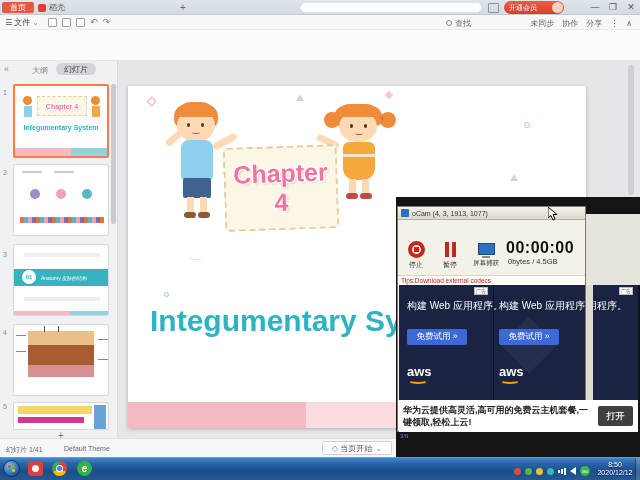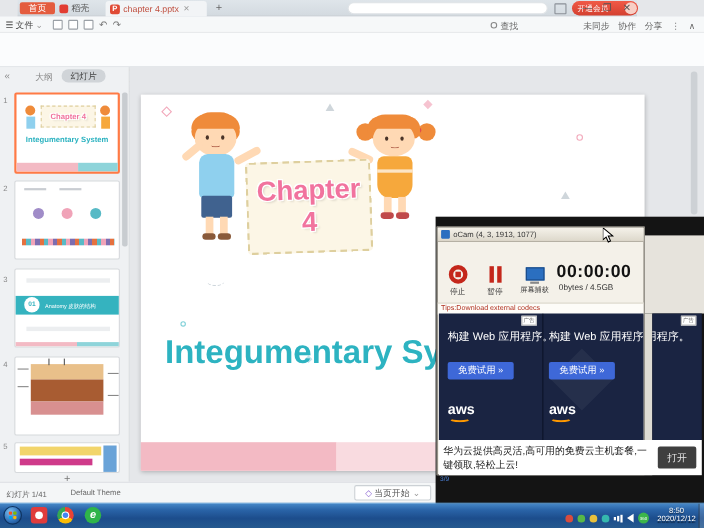--- a/index.html
+++ b/index.html
@@ -2,21 +2,21 @@
 <html><head>
 <meta charset="utf-8">
 <style>
   html,body{margin:0;padding:0;background:#222;}
   *{box-sizing:border-box;font-family:"Liberation Sans","DejaVu Sans",sans-serif;}
   .screen{position:relative;width:640px;height:480px;overflow:hidden;background:#e5e7ea;}
   .a{position:absolute;}
   .f{display:flex;align-items:center;}
   .c{display:flex;align-items:center;justify-content:center;text-align:center;}
   
-  .titlebar{left:16px;top:0;width:563px;height:15px;background:linear-gradient(#dfe5ea,#d3dae0);border-bottom:1px solid #c3cad1;}
+  .titlebar{left:0;top:0;width:640px;height:15px;background:linear-gradient(#dfe5ea,#d3dae0);border-bottom:1px solid #c3cad1;}
   .tab-home{left:2px;top:2px;width:32px;height:11px;background:#e45c3e;border-radius:2px;color:#fff;font-size:8px;}
   .docer{left:38px;top:2px;height:11px;font-size:8px;color:#555;}
   .docer-ic{width:8px;height:8px;background:#e23d32;border-radius:2px;margin-right:3px;}
   .tab-doc{left:80px;top:1px;width:92px;height:14px;background:#f2f4f6;border-radius:3px 3px 0 0;font-size:8px;color:#c05040;padding:0 4px;}
   .pic{width:9px;height:9px;background:#e04a35;color:#fff;font-size:7px;font-weight:bold;border-radius:2px;margin-right:3px;display:inline-flex;align-items:center;justify-content:center;}
   .searchbox{left:300px;top:2px;width:182px;height:11px;background:#fff;border:1px solid #dfe3e6;border-radius:6px;}
   .promo{left:504px;top:1px;width:60px;height:13px;border-radius:7px;background:linear-gradient(#f05a47,#d44030);color:#fff;font-size:7px;padding-left:5px;}
   .avatar{position:absolute;right:1px;top:1px;width:11px;height:11px;border-radius:50%;background:#f8cfc5;}
   .winbtn{width:18px;height:14px;color:#555;font-size:9px;}
   
@@ -62,25 +62,20 @@
 </head>
 <body>
 
 <div class="screen">
 
   <div class="a titlebar">
     <div class="a tab-home c">首页</div>
     <div class="a docer f">
         <span class="docer-ic"></span>
         <span>稻壳</span>
-      </div>
-    <div class="a tab-doc f">
-        <span class="pic">P</span>
-        <span>chapter 4.pptx</span>
-        <span style="margin-left:4px;color:#999;font-size:7px;">✕</span>
       </div>
     <div class="a c" style="left:176px;top:1px;width:14px;height:13px;font-size:10px;color:#666;">+</div>
     <div class="a searchbox"></div>
     <div class="a" style="left:488px;top:3px;width:11px;height:10px;border:1px solid #8a9097;border-radius:1px;"></div>
     <div class="a promo f">
         <span>开通会员</span>
         <span class="avatar"></span>
       </div>
     <div class="a f" style="right:0;top:0;">
       <span class="winbtn c">—</span>
@@ -385,21 +380,21 @@
     <div class="a" style="left:100px;top:80px;font-size:13px;font-weight:bold;color:#fff;line-height:13px;">aws</div>
     <div class="a aws-smile" style="left:101px;top:92px;"></div>
     <span class="a badge" style="left:75px;top:2px;">广告</span>
   </div>
 
   <div class="a navy" style="left:593px;top:285px;width:45px;height:115px;overflow:hidden;">
     <div class="a" style="left:-62px;top:14px;font-size:10px;color:#fff;white-space:nowrap;">构建 Web 应用程序。</div>
     <span class="a badge" style="left:26px;top:2px;">广告</span>
   </div>
 
-  <div class="a" style="left:399px;top:400px;width:239px;height:32px;background:#fff;">
+  <div class="a" style="left:399px;top:400px;width:239px;height:32px;background:#fff;font-weight:bold;">
     <div class="a" style="left:4px;top:4px;width:192px;font-size:9px;color:#222;line-height:12px;">华为云提供高灵活,高可用的免费云主机套餐,一键领取,轻松上云!</div>
     <div class="a c" style="left:199px;top:6px;width:35px;height:20px;background:#3f3f3f;border-radius:2px;font-size:9px;color:#e8e8e8;">打开</div>
   </div>
   <span class="a" style="left:400px;top:433px;font-size:6px;color:#4a7fd4;">3/9</span>
 
   <svg class="a" style="left:548px;top:207px;" width="10" height="14">
       <polygon points="0,0 0,11 3,8.5 5,13 7,12 5,7.5 9,7.5" fill="#fff" stroke="#000" stroke-width="1"></polygon>
     </svg>
 
   <div class="a taskbar">

